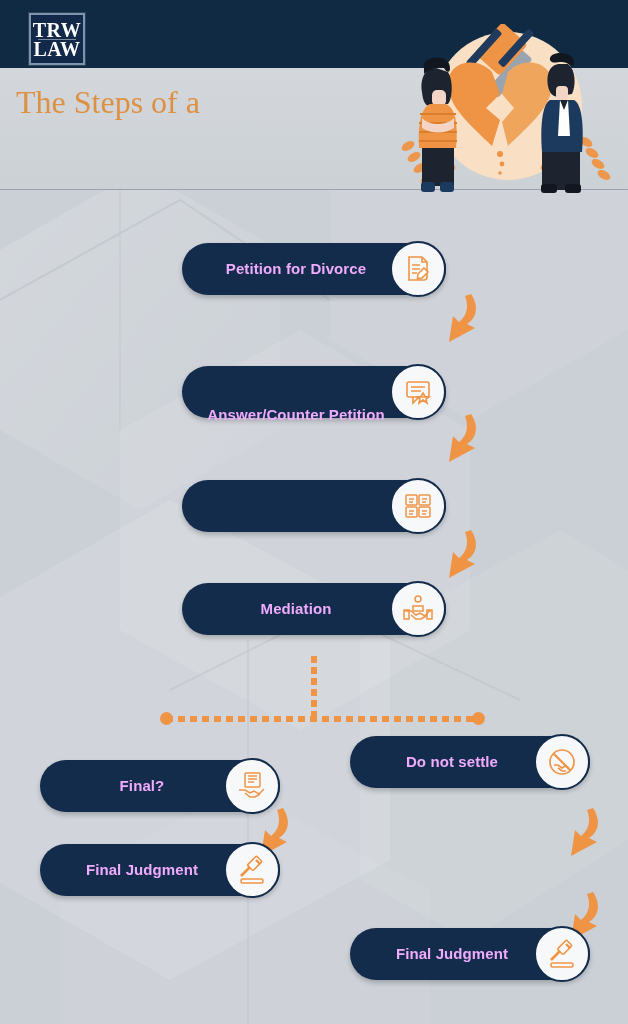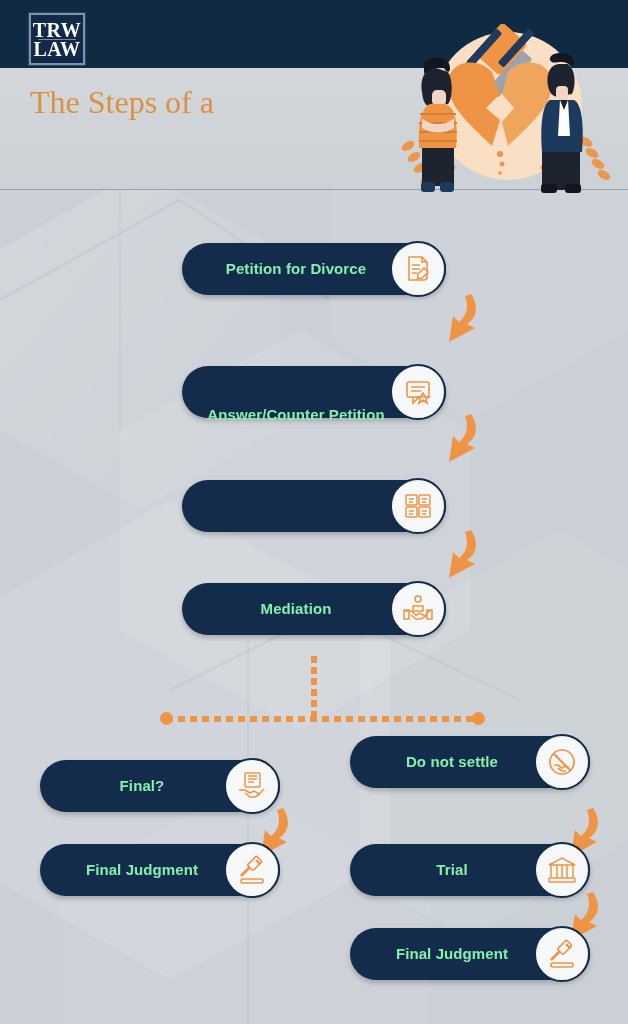--- a/index.html
+++ b/index.html
@@ -70,21 +70,21 @@
     position: absolute;
     top: 68px; left: 0;
     width: 628px;
     height: 122px;
     background: linear-gradient(180deg, #d3d7dc 0%, #ccd1d6 100%);
     z-index: 4;
     border-bottom: 1px solid #9aa3ad;
   }
   .title-block {
     position: absolute;
-    left: 30px;
+    left: 16px;
     top: 84px;
     z-index: 8;
     text-align: center;
   }
   .title-line1 {
     font-family: "Liberation Serif", serif;
     font-size: 32px;
     color: #dd9040;
     line-height: 36px;
     white-space: nowrap;
@@ -121,21 +121,21 @@
     position: absolute;
     height: 52px;
     background: #132c4c;
     border-radius: 26px;
     display: flex;
     align-items: center;
     justify-content: center;
     box-shadow: 0 3px 5px rgba(0,0,0,0.22);
   }
   .pill-label {
-    color: #86efac;
+    color: #f0abfc;
     font-size: 15px;
     font-weight: 700;
     text-align: center;
     line-height: 18px;
     padding: 0 58px 0 22px;
     letter-spacing: 0.1px;
   }
   .pill-icon {
     position: absolute;
     right: 0px;
@@ -408,30 +408,20 @@
           <path d="M8 19 h4 l4 3 l3 -2 l4 2"></path>
           <path d="M12 22 l4 3 h4"></path>
           <path d="M7.5 7.5 l17 17" stroke-width="2.2"></path>
         </svg>
       </span>
     </div>
     <svg class="arrow" style="left:563px; top:616px" viewBox="0 0 46 54">
       <path d="M30 2 C 38 14, 36 26, 26 32 L 34 36 L 8 50 L 12 24 L 18 30 C 26 24, 28 14, 24 4 Z" fill="#ef9445"></path>
     </svg>
 
-    <div class="pill right-col" style="top:654px">
-      <span class="pill-label">Trial</span>
-      <span class="pill-icon">
-        <svg width="32" height="32" viewBox="0 0 32 32" fill="none" stroke="#ef9445" stroke-width="1.5">
-          <path d="M3 11 L16 4 L29 11 Z"></path>
-          <path d="M5 11 v13 M11 11 v13 M16 11 v13 M21 11 v13 M27 11 v13"></path>
-          <rect x="3" y="24" width="26" height="4" rx="1"></rect>
-        </svg>
-      </span>
-    </div>
     <svg class="arrow" style="left:563px; top:700px" viewBox="0 0 46 54">
       <path d="M30 2 C 38 14, 36 26, 26 32 L 34 36 L 8 50 L 12 24 L 18 30 C 26 24, 28 14, 24 4 Z" fill="#ef9445"></path>
     </svg>
 
     <div class="pill right-col" style="top:738px">
       <span class="pill-label">Final Judgment</span>
       <span class="pill-icon">
         <svg width="32" height="32" viewBox="0 0 32 32" fill="none" stroke="#ef9445" stroke-width="1.6">
           <rect x="15" y="3" width="8" height="13" rx="1.5" transform="rotate(45 19 9)"></rect>
           <path d="M14 13 l-9 9" stroke-width="2.6"></path>

